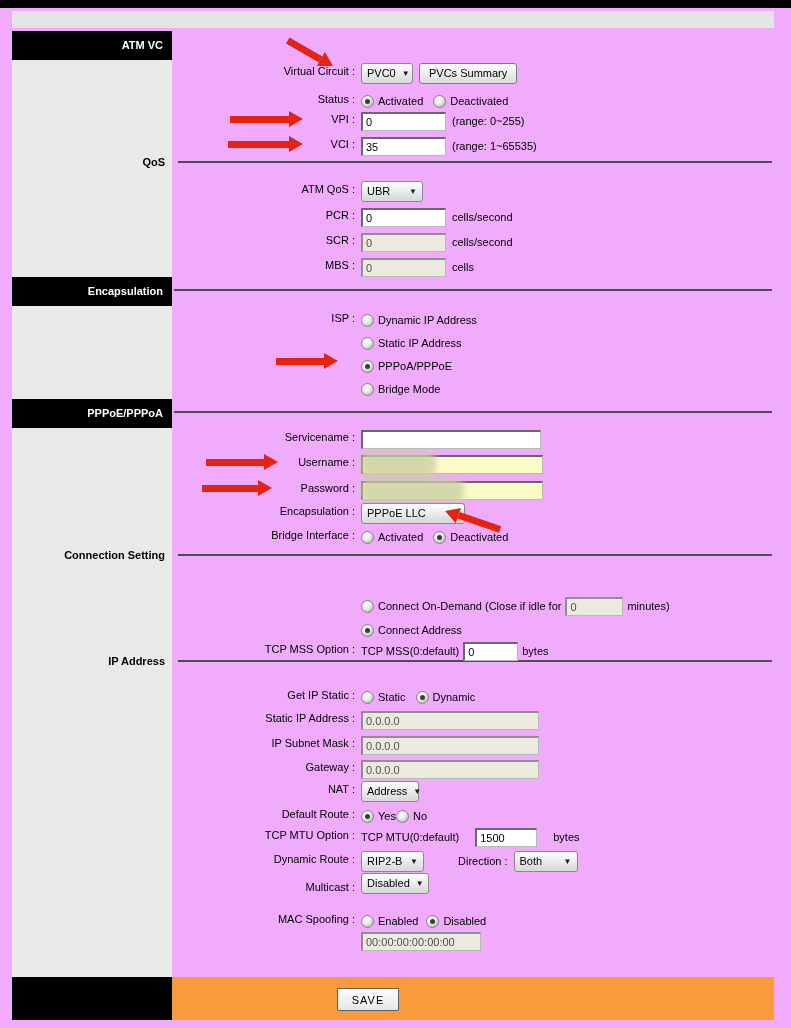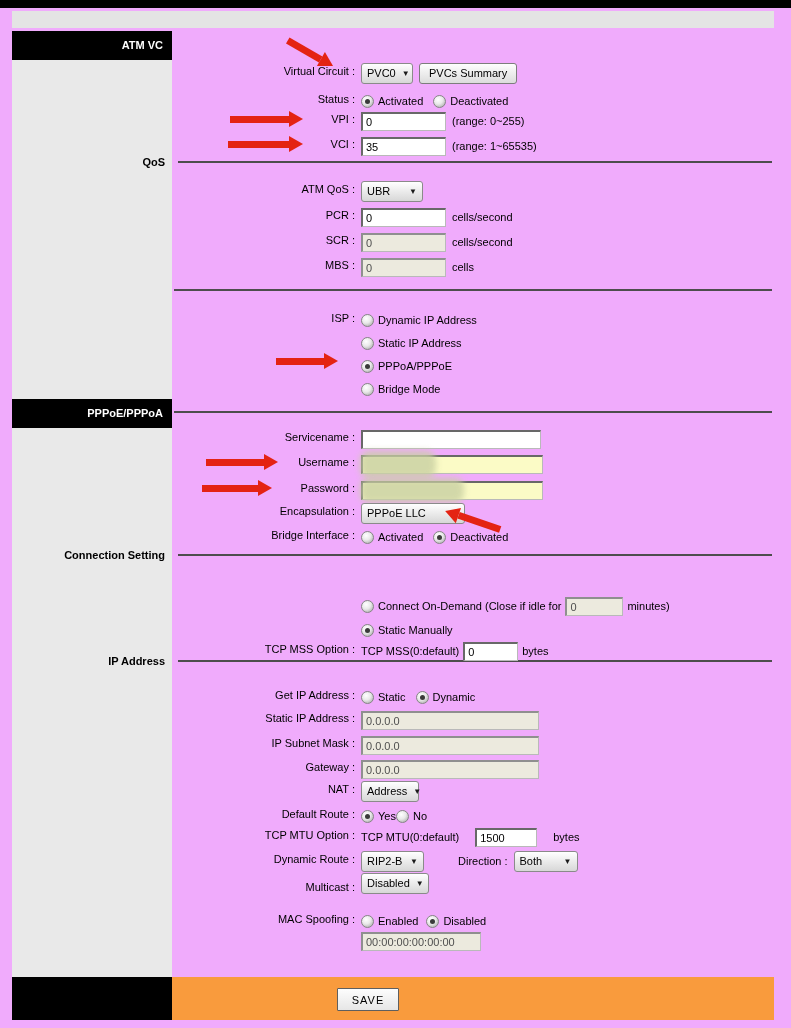--- a/index.html
+++ b/index.html
@@ -44,20 +44,21 @@
 <body>
 
 <div id="page">
 
   <div class="topblack"></div>
   <div class="topband"></div>
   <div class="sidebar"></div>
 
   <div class="blackbar" style="top:31px">ATM VC</div>
   <div class="sideLbl" style="top:155px">QoS</div>
+  <div class="blackbar" style="top:277px">Encapsulation</div>
   <div class="blackbar" style="top:399px">PPPoE/PPPoA</div>
   <div class="sideLbl" style="top:548px">Connection Setting</div>
   <div class="sideLbl" style="top:654px">IP Address</div>
 
   <div class="sep" style="left:178px;top:161px;width:594px"></div>
   <div class="sep" style="left:174px;top:289px;width:598px"></div>
   <div class="sep" style="left:174px;top:411px;width:598px"></div>
   <div class="sep" style="left:178px;top:554px;width:594px"></div>
   <div class="sep" style="left:178px;top:660px;width:594px"></div>
 
@@ -216,35 +217,35 @@
           <span>Connect On-Demand (Close if idle for</span>
         </span>
       <span class="tin dis" style="width:58px">0</span>
       <span>minutes)</span>
     </span>
   </div>
   <div class="frow" style="top:619px">
     <span class="ctl">
         <span class="ropt">
           <span class="rad sel"></span>
-          <span>Static Manually</span>
+          <span>Connect Address</span>
         </span>
       </span>
   </div>
   <div class="frow" style="top:640px">
     <span class="lbl">TCP MSS Option :</span>
     <span class="ctl" style="left:346px;gap:4px">
       <span>TCP MSS(0:default)</span>
       <span class="tin" style="width:55px">0</span>
       <span>bytes</span>
     </span>
   </div>
 
   <div class="frow" style="top:686px">
-    <span class="lbl">Get IP Address :</span>
+    <span class="lbl">Get IP Static :</span>
     <span class="ctl" style="gap:10px">
       <span class="ropt">
           <span class="rad"></span>
           <span>Static</span>
         </span>
       <span class="ropt">
           <span class="rad sel"></span>
           <span>Dynamic</span>
         </span>
     </span>

